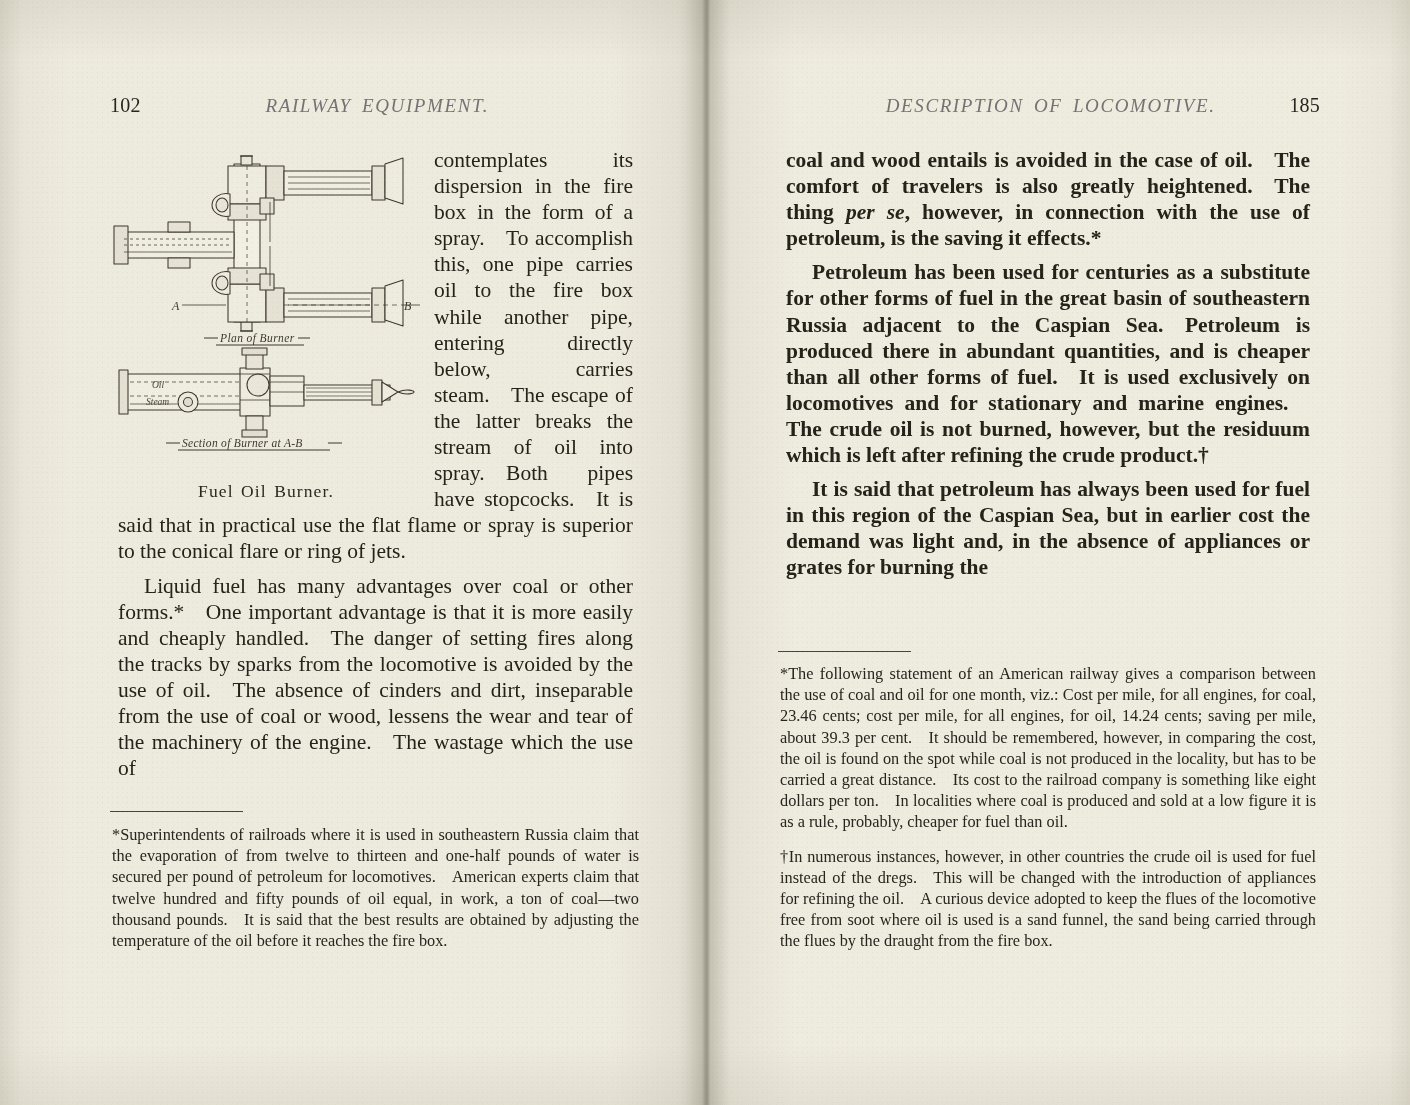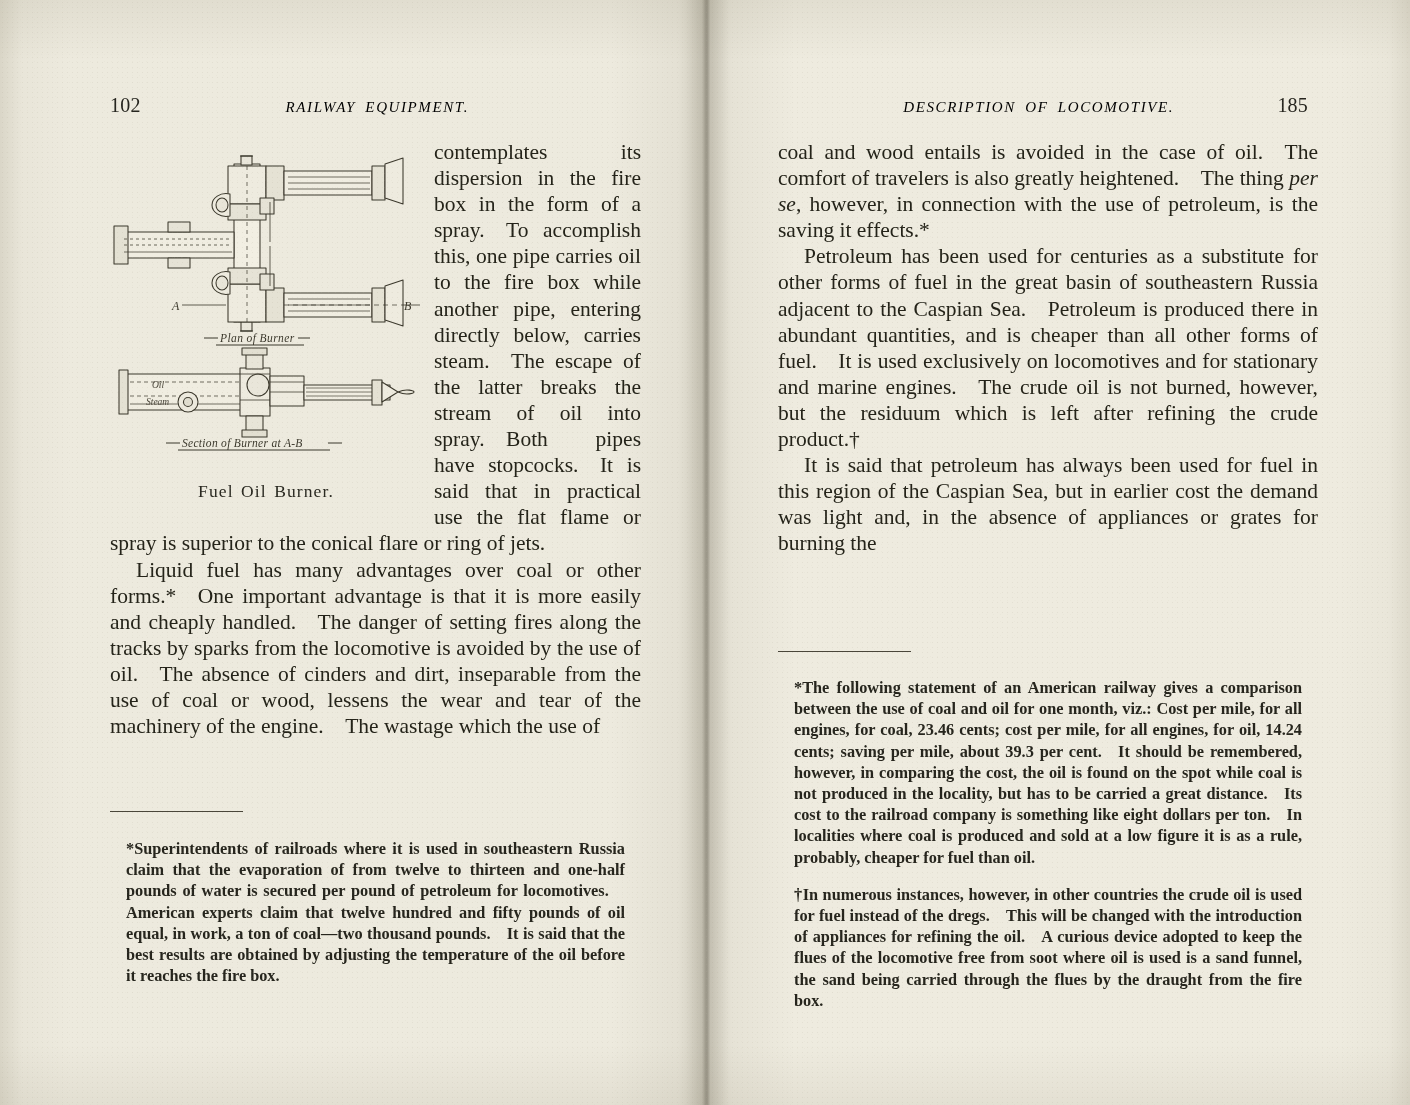--- a/index.html
+++ b/index.html
@@ -81,51 +81,51 @@
   .running-head {
     position: absolute;
     top: 94px;
     height: 26px;
     display: flex;
     align-items: baseline;
     font-size: 19.5px;
     letter-spacing: 0.2px;
   }
   .left .running-head  { left: 98px;  width: 538px; }
-  .right .running-head { left: 60px;  width: 542px; }
+  .right .running-head { left: 72px;  width: 542px; }
 
   .folio {
     font-family: "Liberation Serif", "DejaVu Serif", serif;
     font-size: 20px;
     font-style: normal;
     color: #26251f;
   }
   .head-title {
     flex: 1;
     text-align: center;
     font-style: italic;
     font-weight: 400;
-    font-size: 15px;
+    font-size: 19px;
     letter-spacing: 1.6px;
-    color: #000000;
+    color: #737373;
     word-spacing: 4px;
   }
 
   .textblock {
     position: absolute;
     font-size: 21.5px;
     line-height: 26.1px;
     text-align: justify;
     text-justify: inter-word;
     color: #242319;
   }
   .left .textblock  { left: 98px; width: 531px; }
   .right .textblock { left: 72px; width: 540px; }
 
-  .textblock p { margin: 0; }
+  .textblock p { margin: 8px; }
   .textblock p.indent { text-indent: 26px; }
 
   
   .figure {
     float: left;
     width: 312px;
     margin: 3px 12px 2px 0;
   }
   .figure svg { display: block; }
   .fig-caption {
@@ -148,21 +148,21 @@
 
   .footnotes {
     position: absolute;
     font-size: 16.3px;
     line-height: 21.2px;
     text-align: justify;
     color: #26251d;
   }
   .left .footnotes  { left: 98px; width: 531px; }
   .right .footnotes { left: 72px; width: 540px; }
-  .footnotes p { margin: 16px; font-weight: bold; }
+  .footnotes p { margin: 2px; }
   .footnotes p + p { margin-top: 13px; }
   .fn-mark { }
 
   i.it { font-style: italic; }
 </style>
 </head>
 <body>
 
 <div id="page">
 
@@ -302,21 +302,21 @@
   </div>
 
   <div class="page-col right">
 
     <div class="running-head">
       <span style="width:34px"></span>
       <span class="head-title">DESCRIPTION OF LOCOMOTIVE.</span>
       <span class="folio">185</span>
     </div>
 
-    <div class="textblock" style="top:139px;">
+    <div class="textblock" style="top:139px;font-weight:bold;">
       <p><span>coal and wood entails is avoided in the case of oil. The comfort of travelers is also greatly heightened. The thing </span><i class="it">per se</i><span>, however, in connection with the use of petroleum, is the saving it effects.*</span></p>
       <p class="indent">Petroleum has been used for centuries as a substitute for other forms of fuel in the great basin of southeastern Russia adjacent to the Caspian Sea. Petroleum is produced there in abundant quantities, and is cheaper than all other forms of fuel. It is used exclusively on locomotives and for stationary and marine engines. The crude oil is not burned, however, but the residuum which is left after refining the crude product.†</p>
       <p class="indent">It is said that petroleum has always been used for fuel in this region of the Caspian Sea, but in earlier cost the demand was light and, in the absence of appliances or grates for burning the</p>
     </div>
 
     <div class="rule" style="top:651px;"></div>
 
     <div class="footnotes" style="top:661px;">
       <p>
         <span class="fn-mark">*</span><span>The following statement of an American railway gives a comparison between the use of coal and oil for one month, viz.: Cost per mile, for all engines, for coal, 23.46 cents; cost per mile, for all engines, for oil, 14.24 cents; saving per mile, about 39.3 per cent. It should be remembered, however, in comparing the cost, the oil is found on the spot while coal is not produced in the locality, but has to be carried a great distance. Its cost to the railroad company is something like eight dollars per ton. In localities where coal is produced and sold at a low figure it is as a rule, probably, cheaper for fuel than oil.</span>

